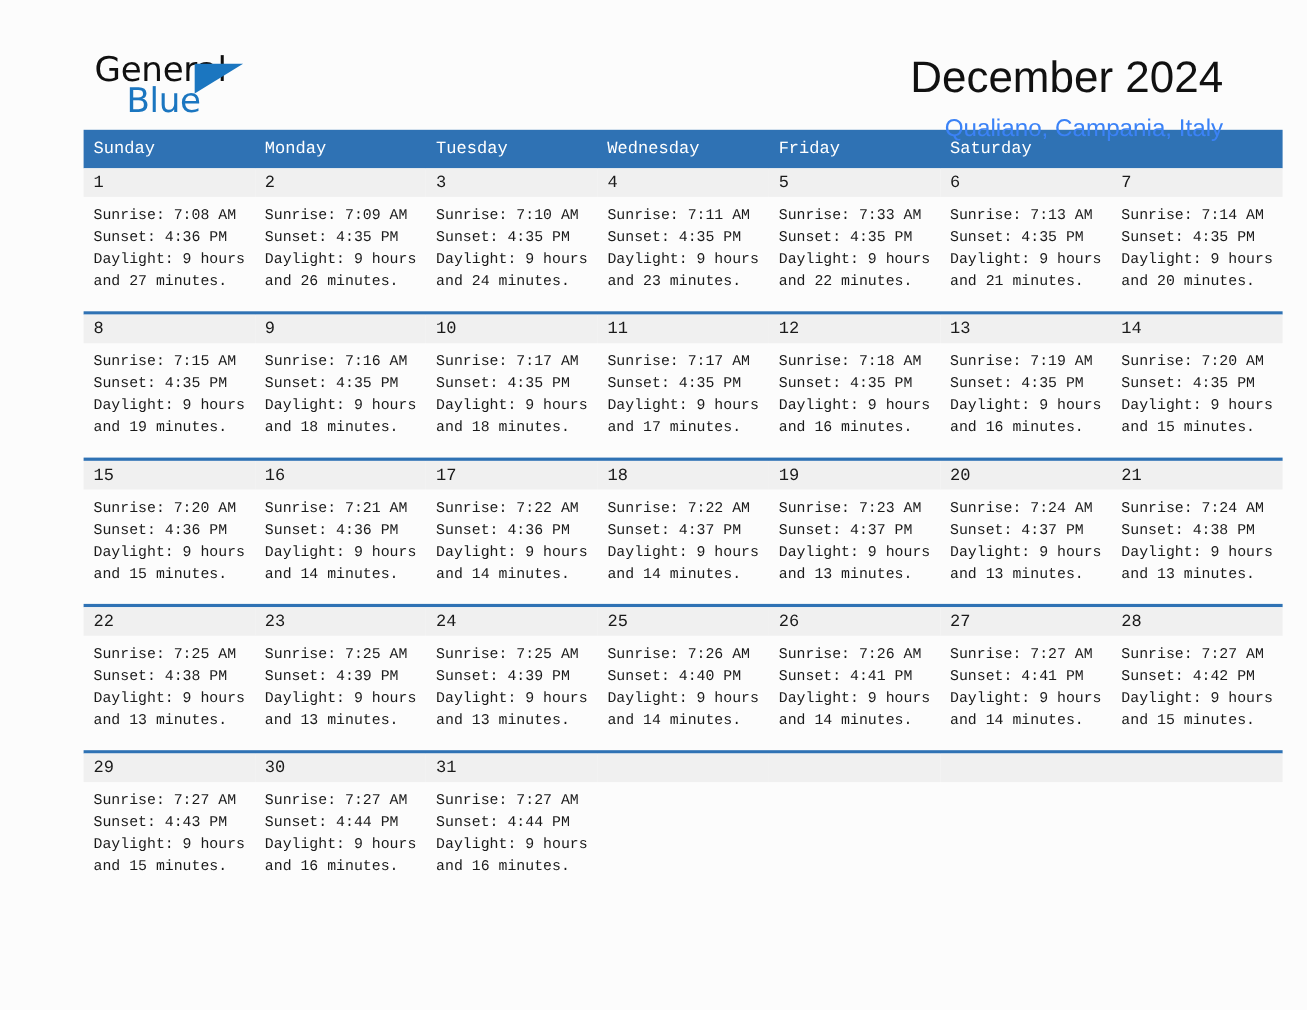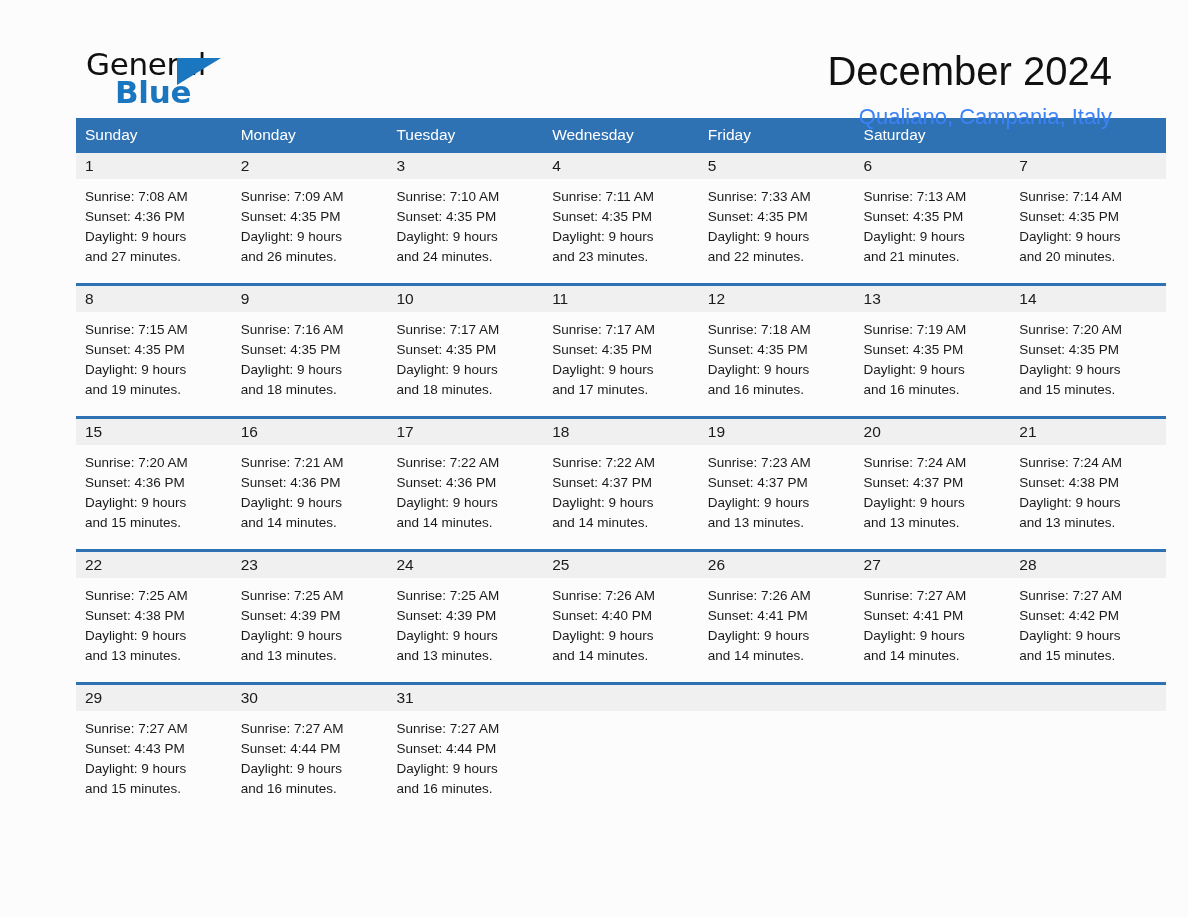--- a/index.html
+++ b/index.html
@@ -59,21 +59,21 @@
   }
   .logo-blue {
     position: absolute;
     left: 39px;
     top: 28px;
     font-size: 31px;
     line-height: 36px;
     letter-spacing: -0.3px;
     color: #1b76c0;
     font-family: "DejaVu Sans", sans-serif;
-    font-weight: 700;
+    font-weight: 400;
   }
   .title-block {
     text-align: right;
     padding-top: 2px;
   }
   .cal-title {
     font-size: 40px;
     line-height: 46px;
     font-weight: 400;
     color: #111;
@@ -87,20 +87,21 @@
     font-weight: 400;
     color: #3b82f6;
     margin-top: 8px;
     white-space: nowrap;
   }
 
   
   .calendar {
     margin-top: 14px;
     width: 1090px;
+    font-family: Liberation Mono, monospace;
   }
   .weekday-row {
     display: grid;
     grid-template-columns: repeat(7, 1fr);
     background: #2f72b4;
   }
   .weekday {
     color: #ffffff;
     font-size: 15.5px;
     line-height: 20px;

